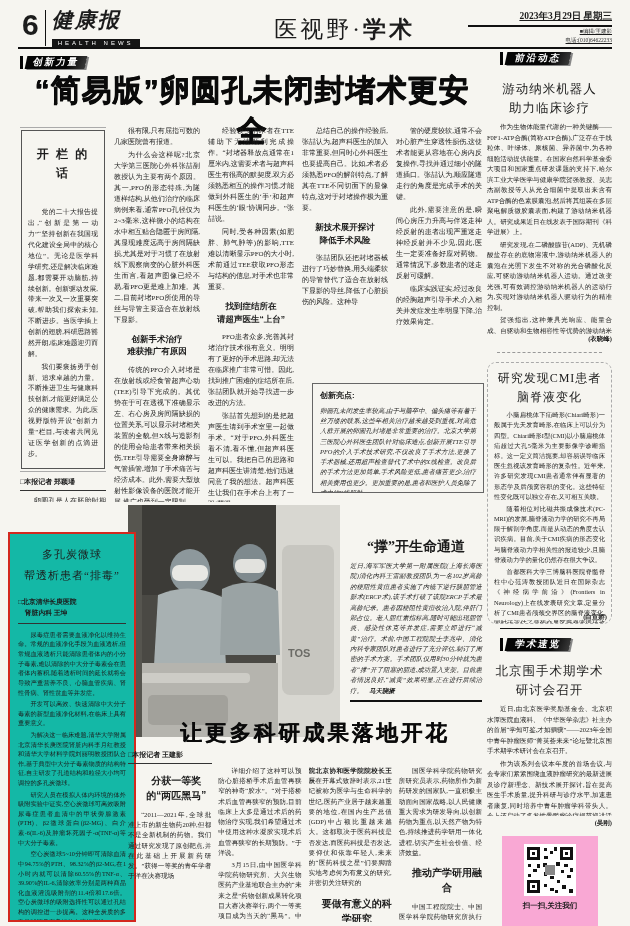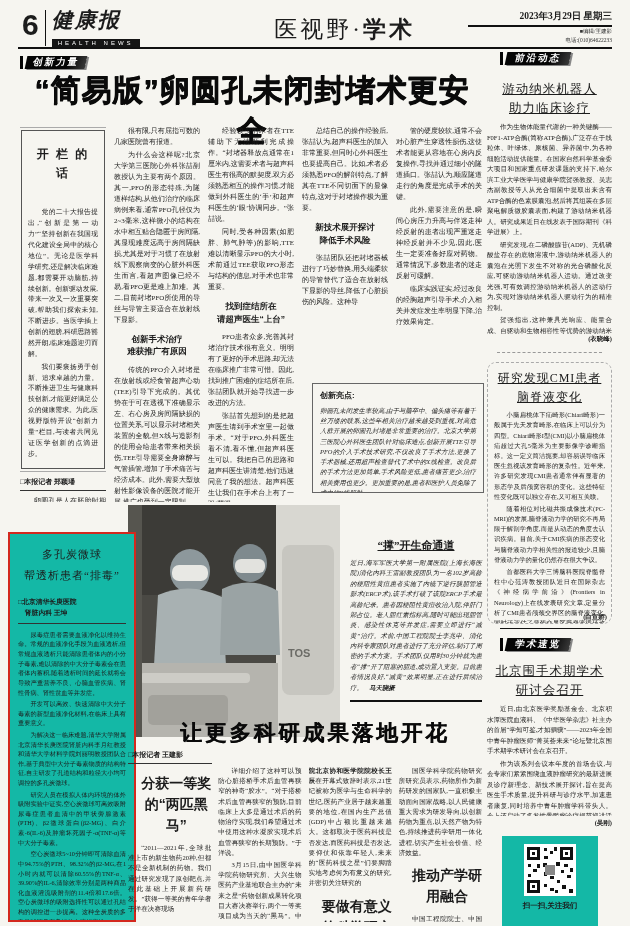--- a/index.html
+++ b/index.html
@@ -32,56 +32,56 @@
   .openbox{border:1px solid #555;outline:1px solid #aaa;outline-offset:2px;padding:14px 6px 6px;
            margin:4px 1px 8px;font-size:6.8px;line-height:1.6;}
   .openbox-title{text-align:center;font-weight:900;font-size:12px;letter-spacing:2px;margin-bottom:24px;
                  font-family:"Liberation Sans",sans-serif;}
   .byline{font-size:7px;font-weight:bold;border-bottom:1px solid #333;padding-bottom:3px;margin-bottom:5px;text-indent:0;}
   .subhead{font-family:"Liberation Sans",sans-serif;font-weight:bold;font-size:8.5px;text-align:center;
            white-space:pre-line;text-indent:0;margin:7px 0;line-height:1.5;}
   .hlbox{border:1px solid #666;background:#f6f5f0;padding:6px 7px;font-size:6.4px;line-height:1.6;}
   .hlbox .t{font-weight:bold;font-size:8px;margin-bottom:3px;text-indent:0;font-family:"Liberation Sans",sans-serif;}
   
-  .cap-title{font-size:11px;font-weight:bold;text-align:center;margin-bottom:5px;text-decoration:underline;}
+  .cap-title{font-size:14px;font-weight:bold;text-align:center;margin-bottom:5px;}
   .cap-text{font-size:6.4px;line-height:1.62;}
   .credit{text-align:right;text-indent:0;font-weight:bold;}
   
   .redbox{border:2px solid #d3281e;padding:10px 8px;background:#14b8a6;}
   .red-title{font-size:11px;text-align:center;line-height:1.9;white-space:pre-line;letter-spacing:1px;margin-bottom:10px;}
   .red-byline{font-size:6.8px;font-weight:bold;line-height:1.7;border-bottom:1px solid #333;padding-bottom:4px;margin-bottom:6px;}
   .red-body{font-size:6.2px;line-height:1.55;}
   
   .b-headline{font-family:"Liberation Sans",sans-serif;font-weight:900;font-size:21.5px;letter-spacing:3px;
               text-align:center;color:#0a0a0a;text-shadow:0.5px 0 #0a0a0a;}
   .bcols{display:flex;gap:7px;font-size:6.6px;line-height:1.55;}
-  .bcols .subhead{font-size:14px;margin-left:13px;}
-  
-  .r-title{font-size:12.5px;text-align:center;line-height:1.55;white-space:pre-line;letter-spacing:1px;text-decoration:underline;}
+  .bcols .subhead{font-size:10px;margin-left:13px;}
+  
+  .r-title{font-size:12.5px;text-align:center;line-height:1.55;white-space:pre-line;letter-spacing:1px;}
   .r-body{font-size:6.5px;line-height:1.62;}
   .dotted{border-top:1px dashed #999;}
   .cmibox{border:1px dashed #aaa;border-radius:9px;padding:6px 6px;}
-  .qrpanel{background:#14b8a6;display:flex;flex-direction:column;align-items:center;padding-top:8px;}
+  .qrpanel{background:#f9a8d4;display:flex;flex-direction:column;align-items:center;padding-top:8px;}
   .qrcap{font-size:7.5px;font-weight:bold;margin-top:5px;}
 </style>
 </head>
 <body>
 
 <div class="page">
 
   <div class="abs" style="left:22px;top:10px;display:flex;gap:6px;">
     <div class="pageno">6</div>
     <div style="width:1px;background:#111;height:36px;"></div>
     <div>
       <div class="masthead">健康报</div>
       <div class="mast-en">HEALTH NEWS</div>
     </div>
   </div>
   <div class="abs section-title" style="left:215px;top:14px;width:200px;"><span>医视野·</span><b>学术</b></div>
-  <div class="abs" style="left:468px;top:10px;width:144px;">
+  <div class="abs" style="left:468px;top:10px;width:144px;text-decoration:underline;">
     <div class="h-date">2023年3月29日 星期三</div>
     <div class="h-small">■编辑/王建影</div>
     <div class="h-small">电话:(010)64622233</div>
   </div>
   <div class="abs rule" style="left:18px;top:47px;width:594px;height:2px;"></div>
 
   <div class="abs" style="left:20px;top:56px;display:flex;gap:3px;height:13px;">
     <div class="tagbar"></div>
     <div class="tag" style="width:60px;">创新力量</div>
   </div>

